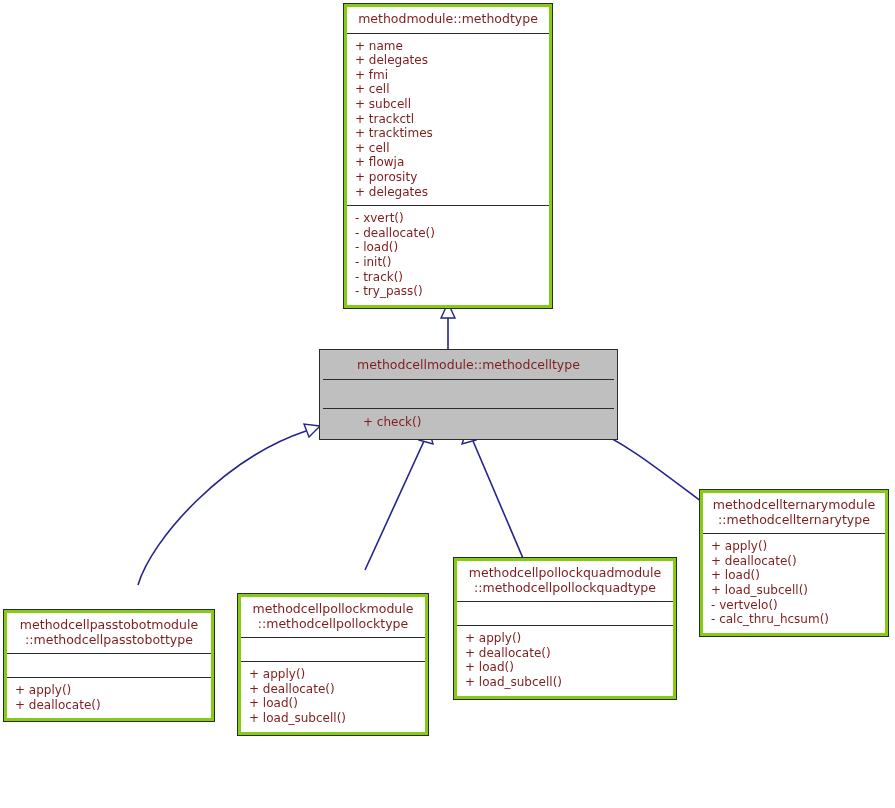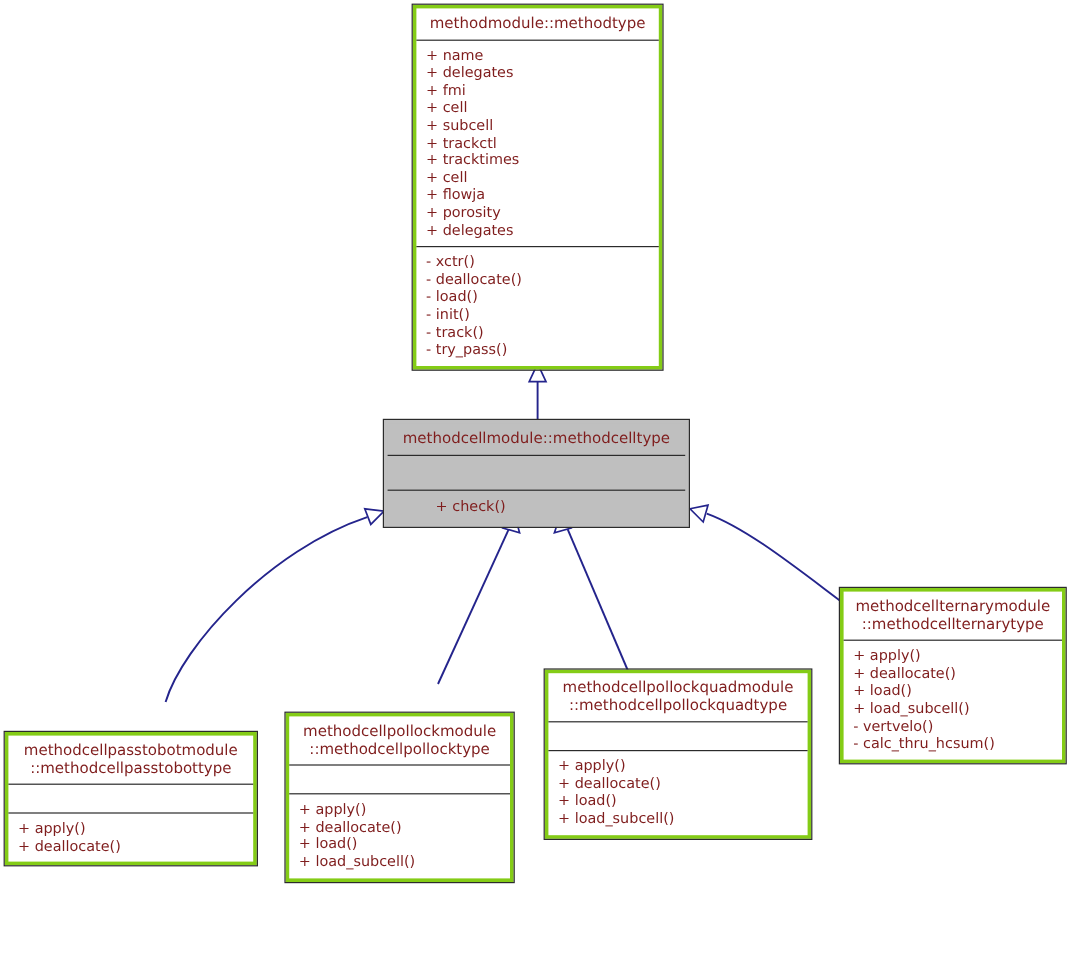--- a/index.html
+++ b/index.html
@@ -110,30 +110,30 @@
       <div class="uml-row">+ cell</div>
       <div class="uml-row">+ subcell</div>
       <div class="uml-row">+ trackctl</div>
       <div class="uml-row">+ tracktimes</div>
       <div class="uml-row">+ cell</div>
       <div class="uml-row">+ flowja</div>
       <div class="uml-row">+ porosity</div>
       <div class="uml-row">+ delegates</div>
     </div>
     <div class="uml-compartment uml-sep">
-      <div class="uml-row">- xctr()</div>
+      <div class="uml-row">- xvert()</div>
       <div class="uml-row">- deallocate()</div>
       <div class="uml-row">- load()</div>
       <div class="uml-row">- init()</div>
       <div class="uml-row">- track()</div>
       <div class="uml-row">- try_pass()</div>
     </div>
   </div>
 
-  <div class="uml-class highlight" style="left:320px; top:350px; width:254px;">
+  <div class="uml-class highlight" style="left:320px; top:350px; width:297px;">
     <div class="uml-title">methodcellmodule::methodcelltype</div>
     <div class="uml-compartment uml-sep empty"></div>
     <div class="uml-compartment uml-sep">
       <div class="uml-row">+ check()</div>
     </div>
   </div>
 
   <div class="uml-class" style="left:700px; top:490px; width:188px;">
     <div class="uml-title">methodcellternarymodule
 ::methodcellternarytype</div>

